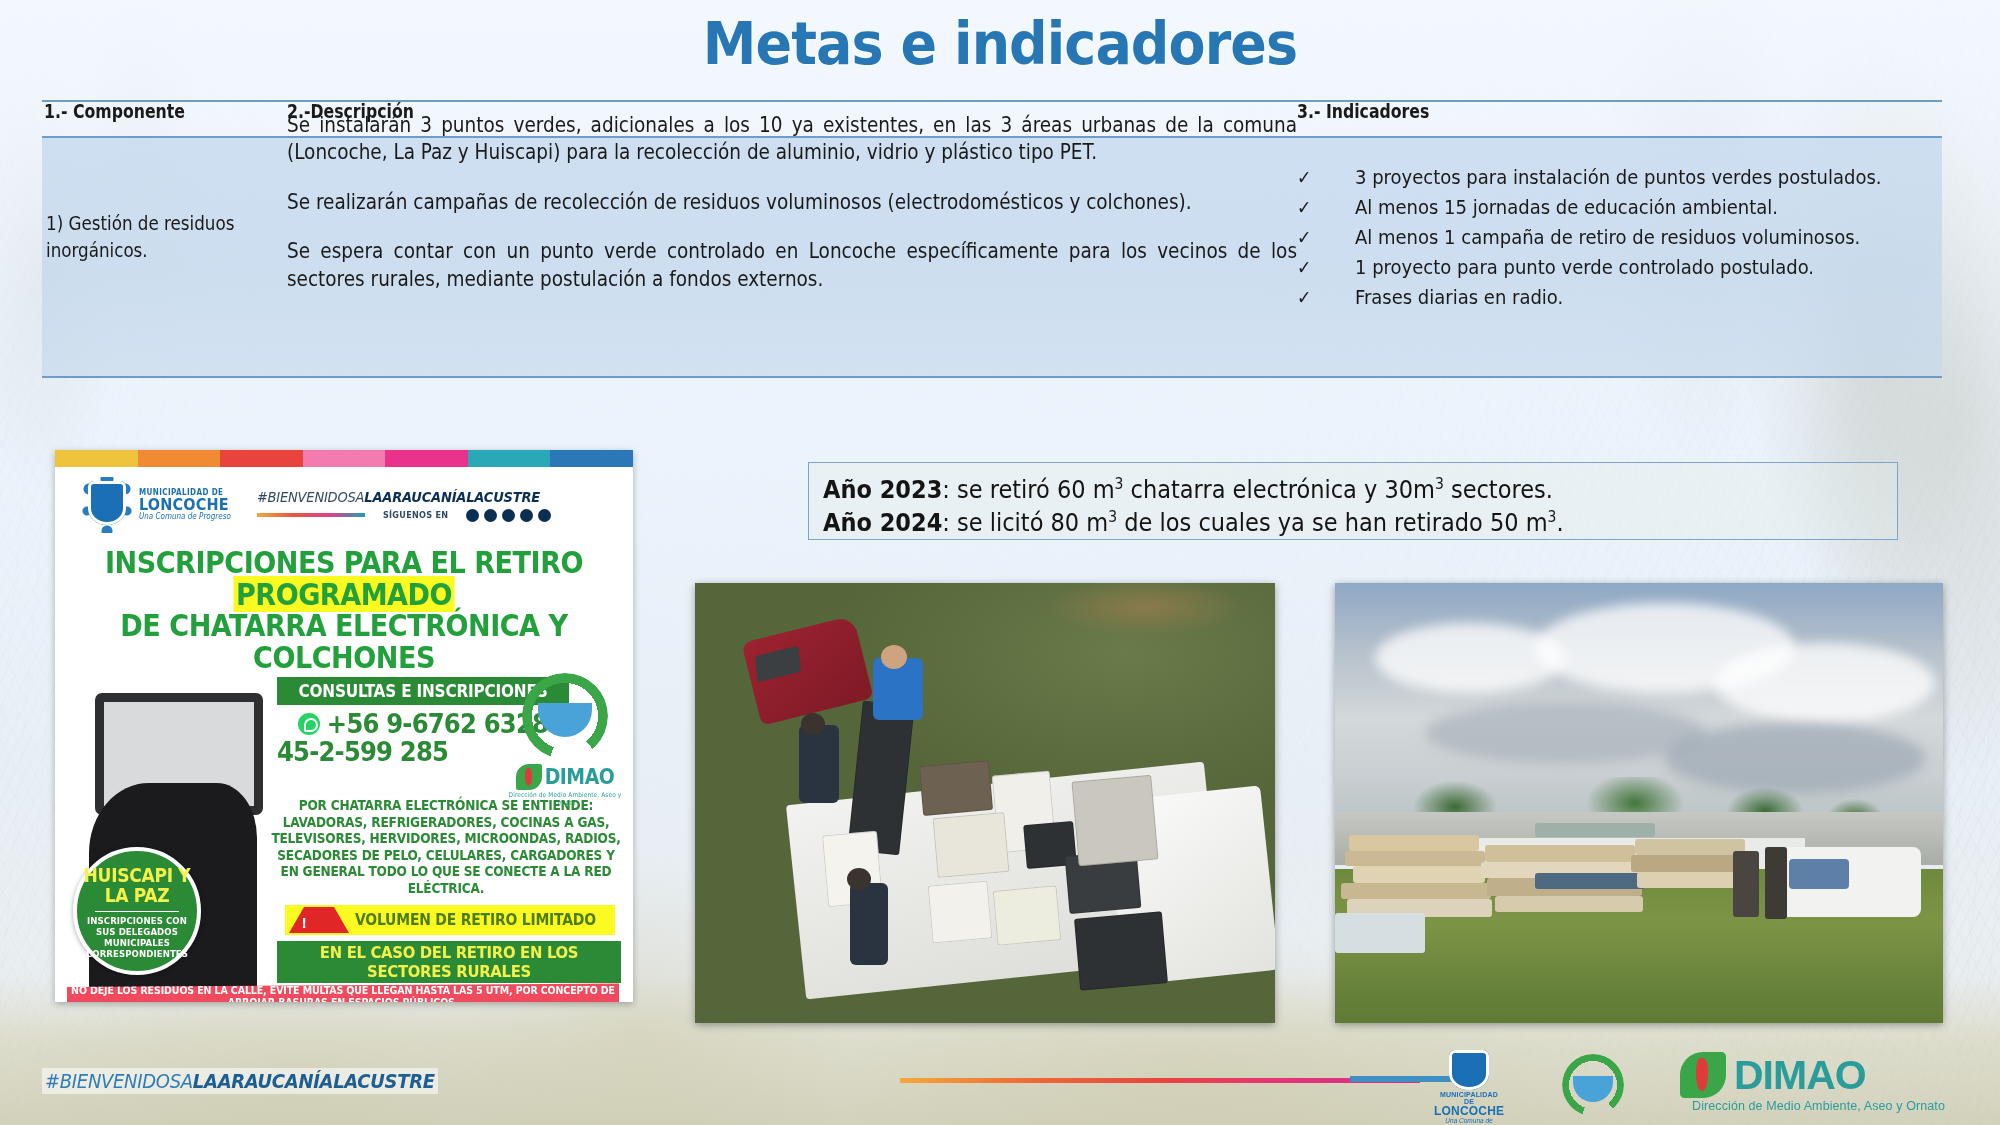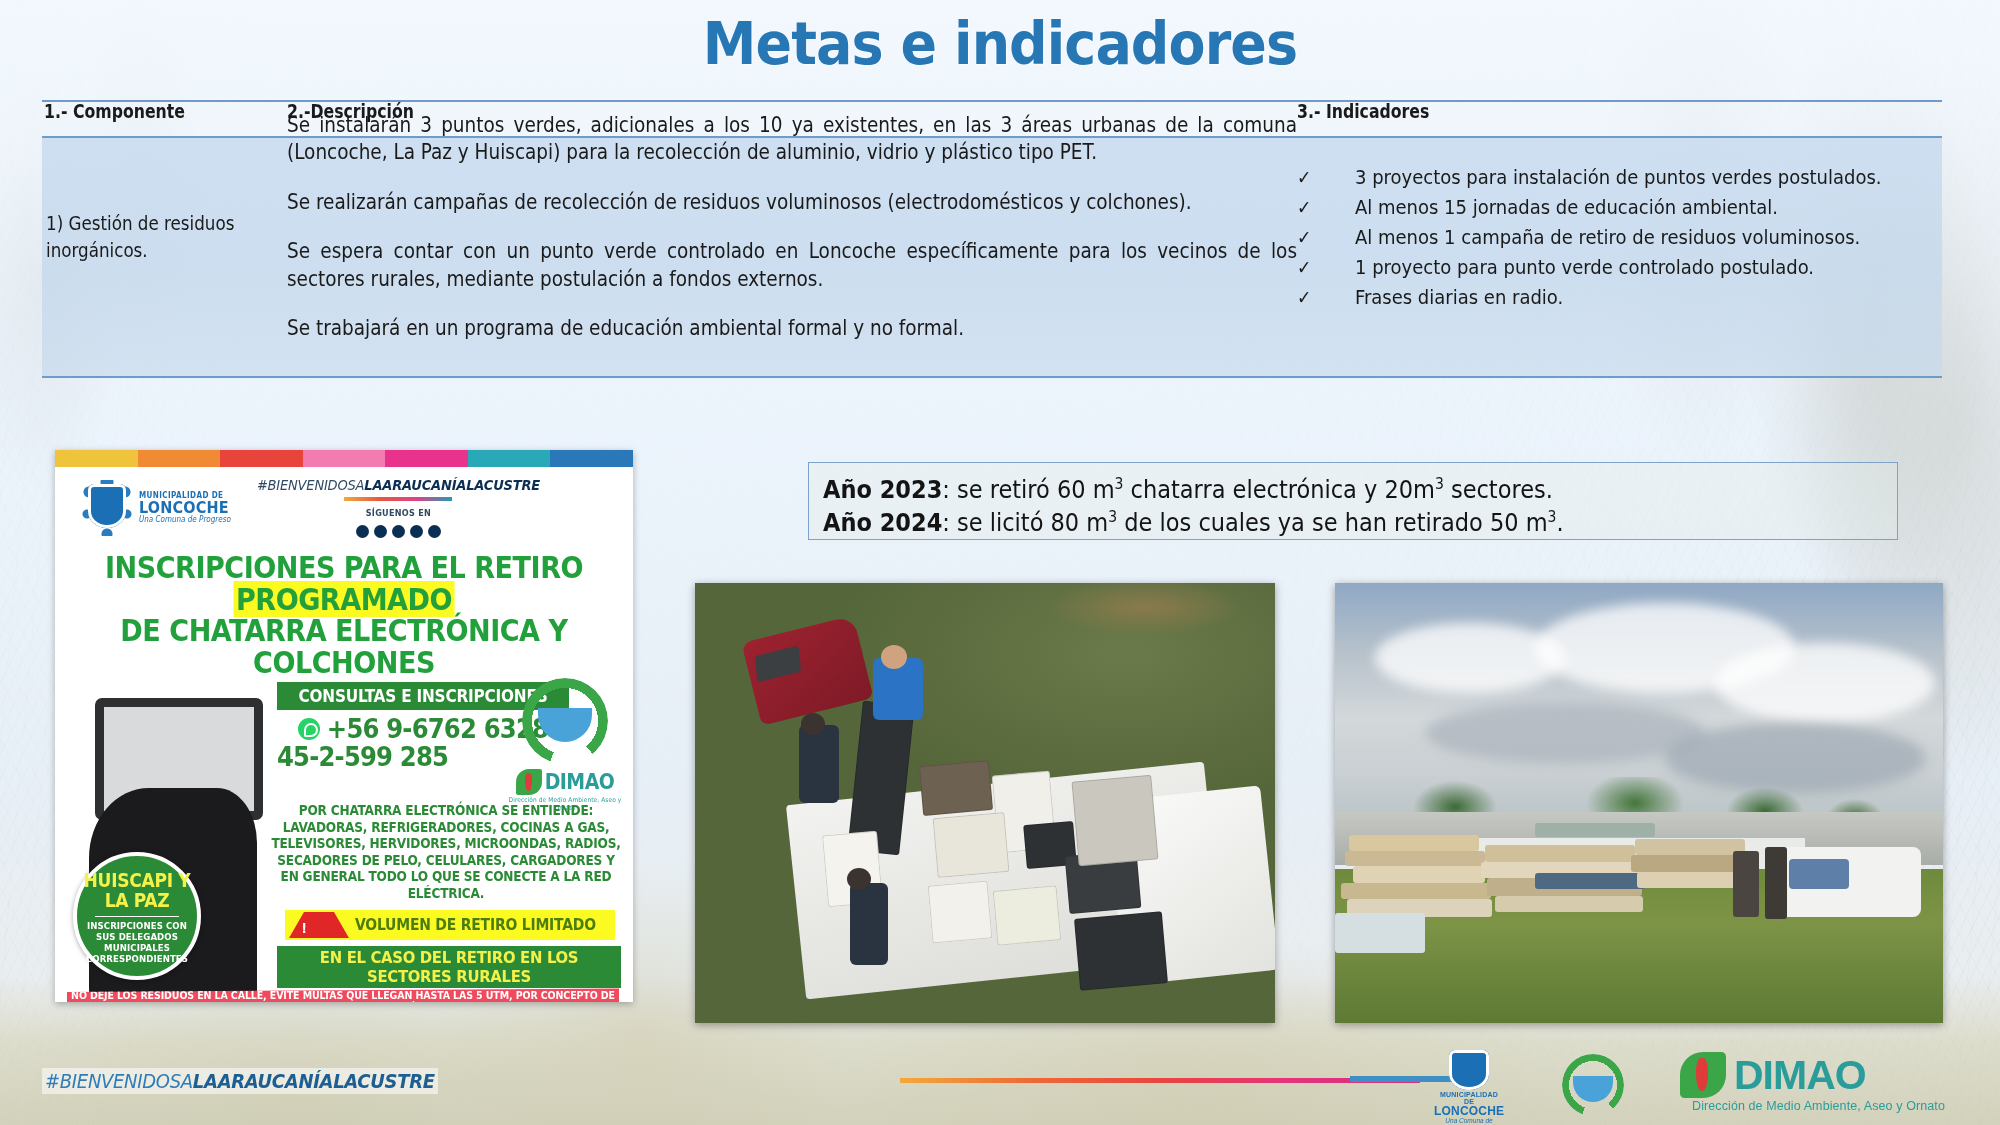--- a/index.html
+++ b/index.html
@@ -155,21 +155,21 @@
   .munitext { margin-left:6px; line-height:1; }
   .munitext .m1 { font-size:8px; letter-spacing:.4px; color:#1a6fb5; font-weight:700;}
   .munitext .m2 { font-size:16px; letter-spacing:.2px; color:#1a6fb5; font-weight:700; }
   .munitext .m3 { font-size:8px; font-style:italic; color:#1a6fb5; }
   .hashwrap { margin-left:26px; }
   .hashline {
     font-size:14.5px; font-style:italic; letter-spacing:-.2px; color:#0b2f52;
   }
   .hashline .lite { font-weight:400; color:#2f4a63; }
   .hashline .bold { font-weight:700; color:#0b2f52; }
-  .hashsub { display:flex; align-items:center; margin-top:4px; gap:7px;flex-direction:column; }
+  .hashsub { display:flex; align-items:center; margin-top:4px; gap:18px; }
   .hgrad { width:108px; height:4px; background:linear-gradient(90deg,#f0a93b,#e8573f,#e0408a,#1f9fb5); }
   .siguenos { font-size:9px; font-weight:700; color:#2f4a63; letter-spacing:.3px; }
   .socials { display:flex; gap:5px; }
   .socials i {
     width:13px; height:13px; border-radius:50%; background:#0b2f52; display:inline-block;
     position:relative;
   }
   .ptitle {
     margin-top:10px; text-align:center; line-height:1.02;
     font-family:"DejaVu Sans Condensed","DejaVu Sans", sans-serif;
@@ -375,21 +375,20 @@
     </div>
     <div class="rule" id="rule-head"></div>
     <div id="rowbody"></div>
 
     <div class="cell" id="cell-comp">1) Gestión de residuos inorgánicos.</div>
 
     <div class="cell" id="cell-desc">
       <p>Se instalarán 3 puntos verdes, adicionales a los 10 ya existentes, en las 3 áreas urbanas de la comuna (Loncoche, La Paz y Huiscapi) para la recolección de aluminio, vidrio y plástico tipo PET.</p>
       <p>Se realizarán campañas de recolección de residuos voluminosos (electrodomésticos y colchones).</p>
       <p>Se espera contar con un punto verde controlado en Loncoche específicamente para los vecinos de los sectores rurales, mediante postulación a fondos externos.</p>
-      <p>Se trabajará en un programa de educación ambiental formal y no formal.</p>
     </div>
 
     <div class="cell" id="cell-ind">
       <div class="li">
         <span class="ck">✓</span>
         <span class="tx">3 proyectos para instalación de puntos verdes postulados.</span>
       </div>
       <div class="li">
         <span class="ck">✓</span>
         <span class="tx">Al menos 15 jornadas de educación ambiental.</span>
@@ -405,21 +404,21 @@
       <div class="li">
         <span class="ck">✓</span>
         <span class="tx">Frases diarias en radio.</span>
       </div>
     </div>
     <div class="rule" id="rule-bottom"></div>
   </div>
 
   <div id="yearbox">
     <div>
-      <b>Año 2023</b><span>: se retiró 60 m</span><sup>3</sup><span> chatarra electrónica y 20m</span><sup>3</sup><span> sectores.</span>
+      <b>Año 2023</b><span>: se retiró 60 m</span><sup>3</sup><span> chatarra electrónica y 30m</span><sup>3</sup><span> sectores.</span>
     </div>
     <div>
       <b>Año 2024</b><span>: se licitó 80 m</span><sup>3</sup><span> de los cuales ya se han retirado 50 m</span><sup>3</sup><span>.</span>
     </div>
   </div>
 
   <div id="poster">
     <div id="colorbar">
       <div style="background:#f0c33c"></div>
         <div style="background:#f08b33"></div>

